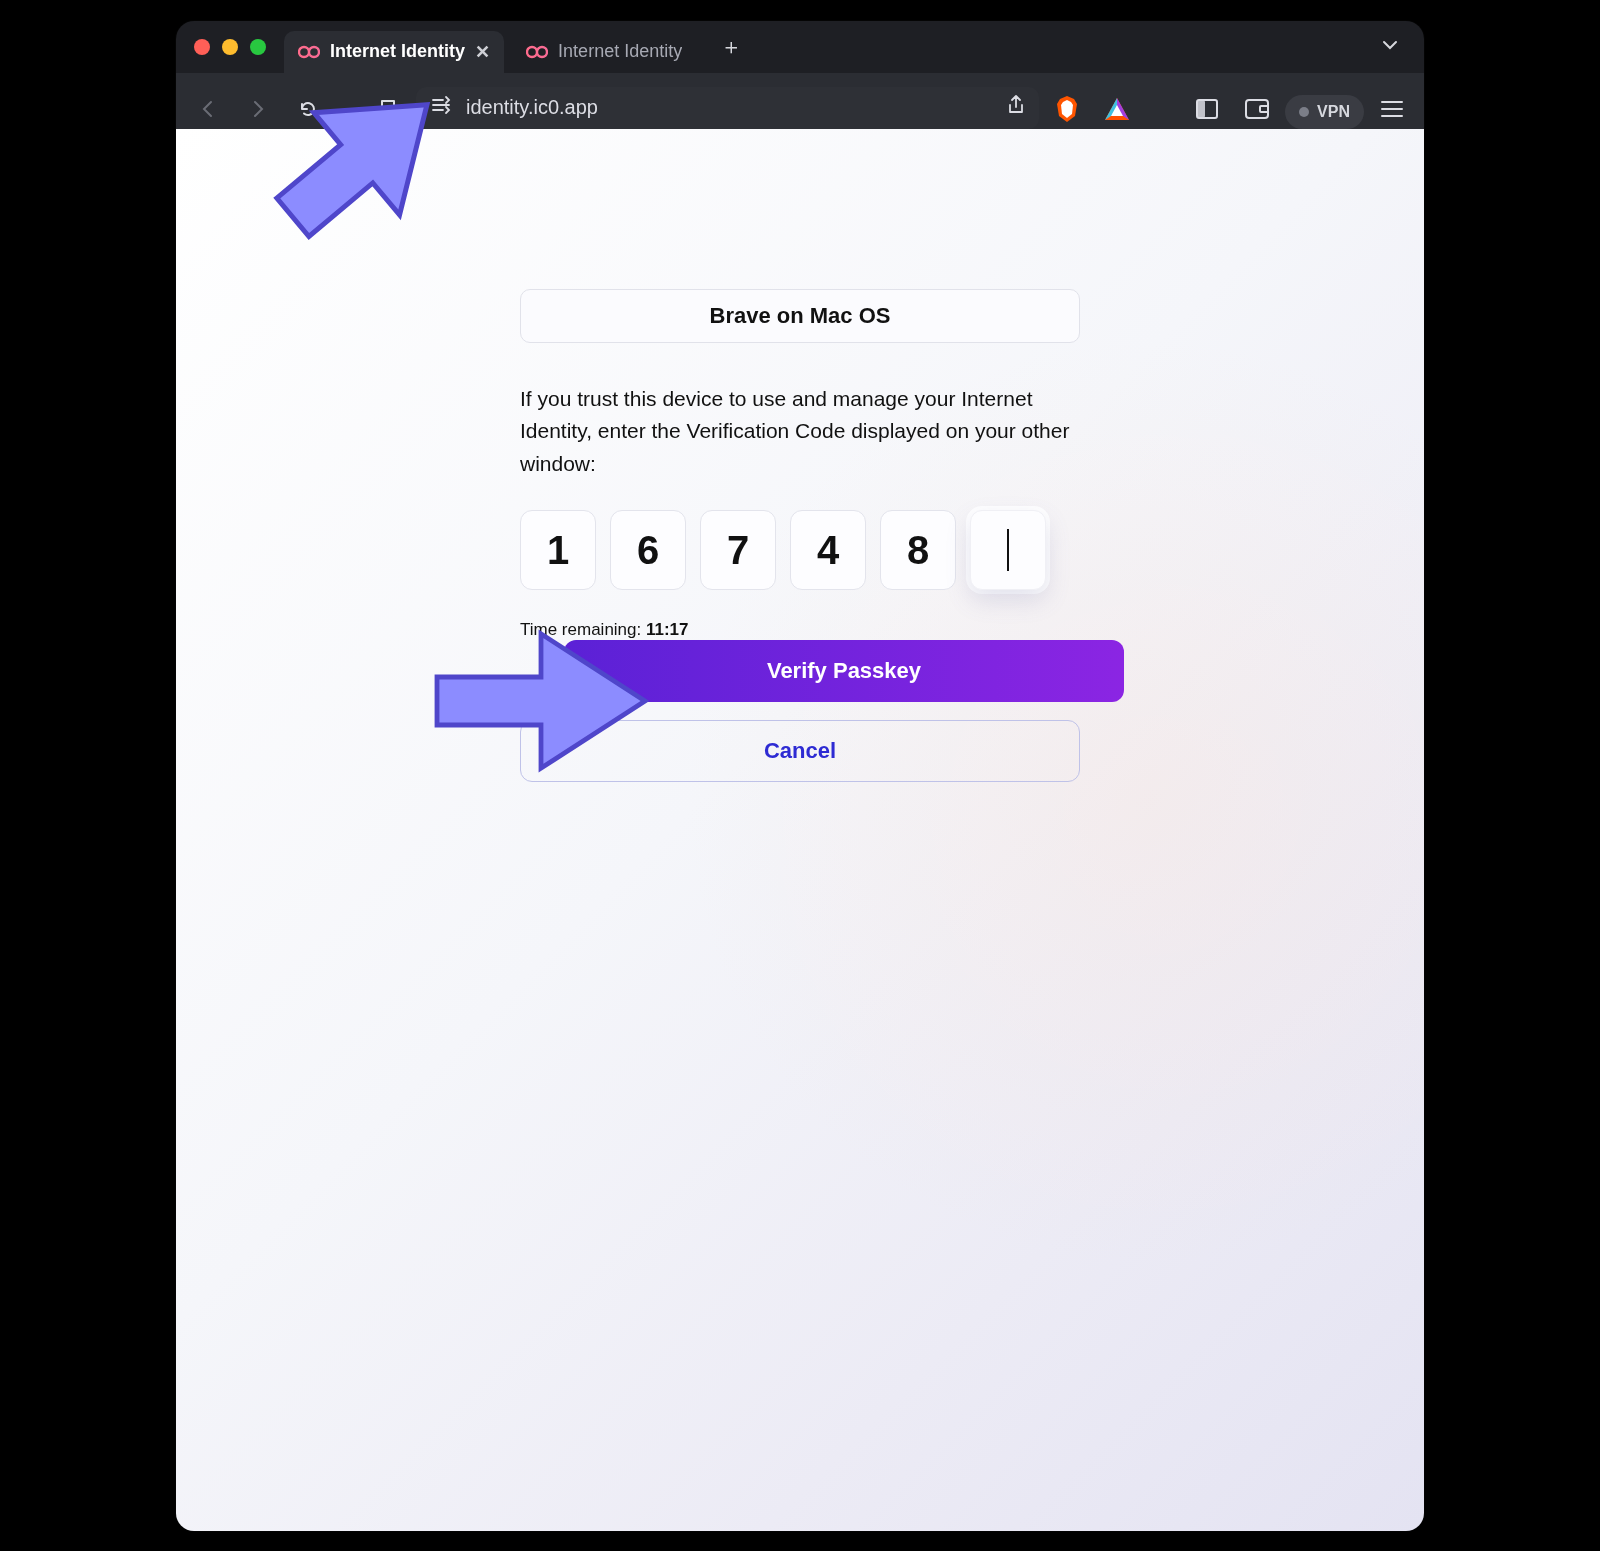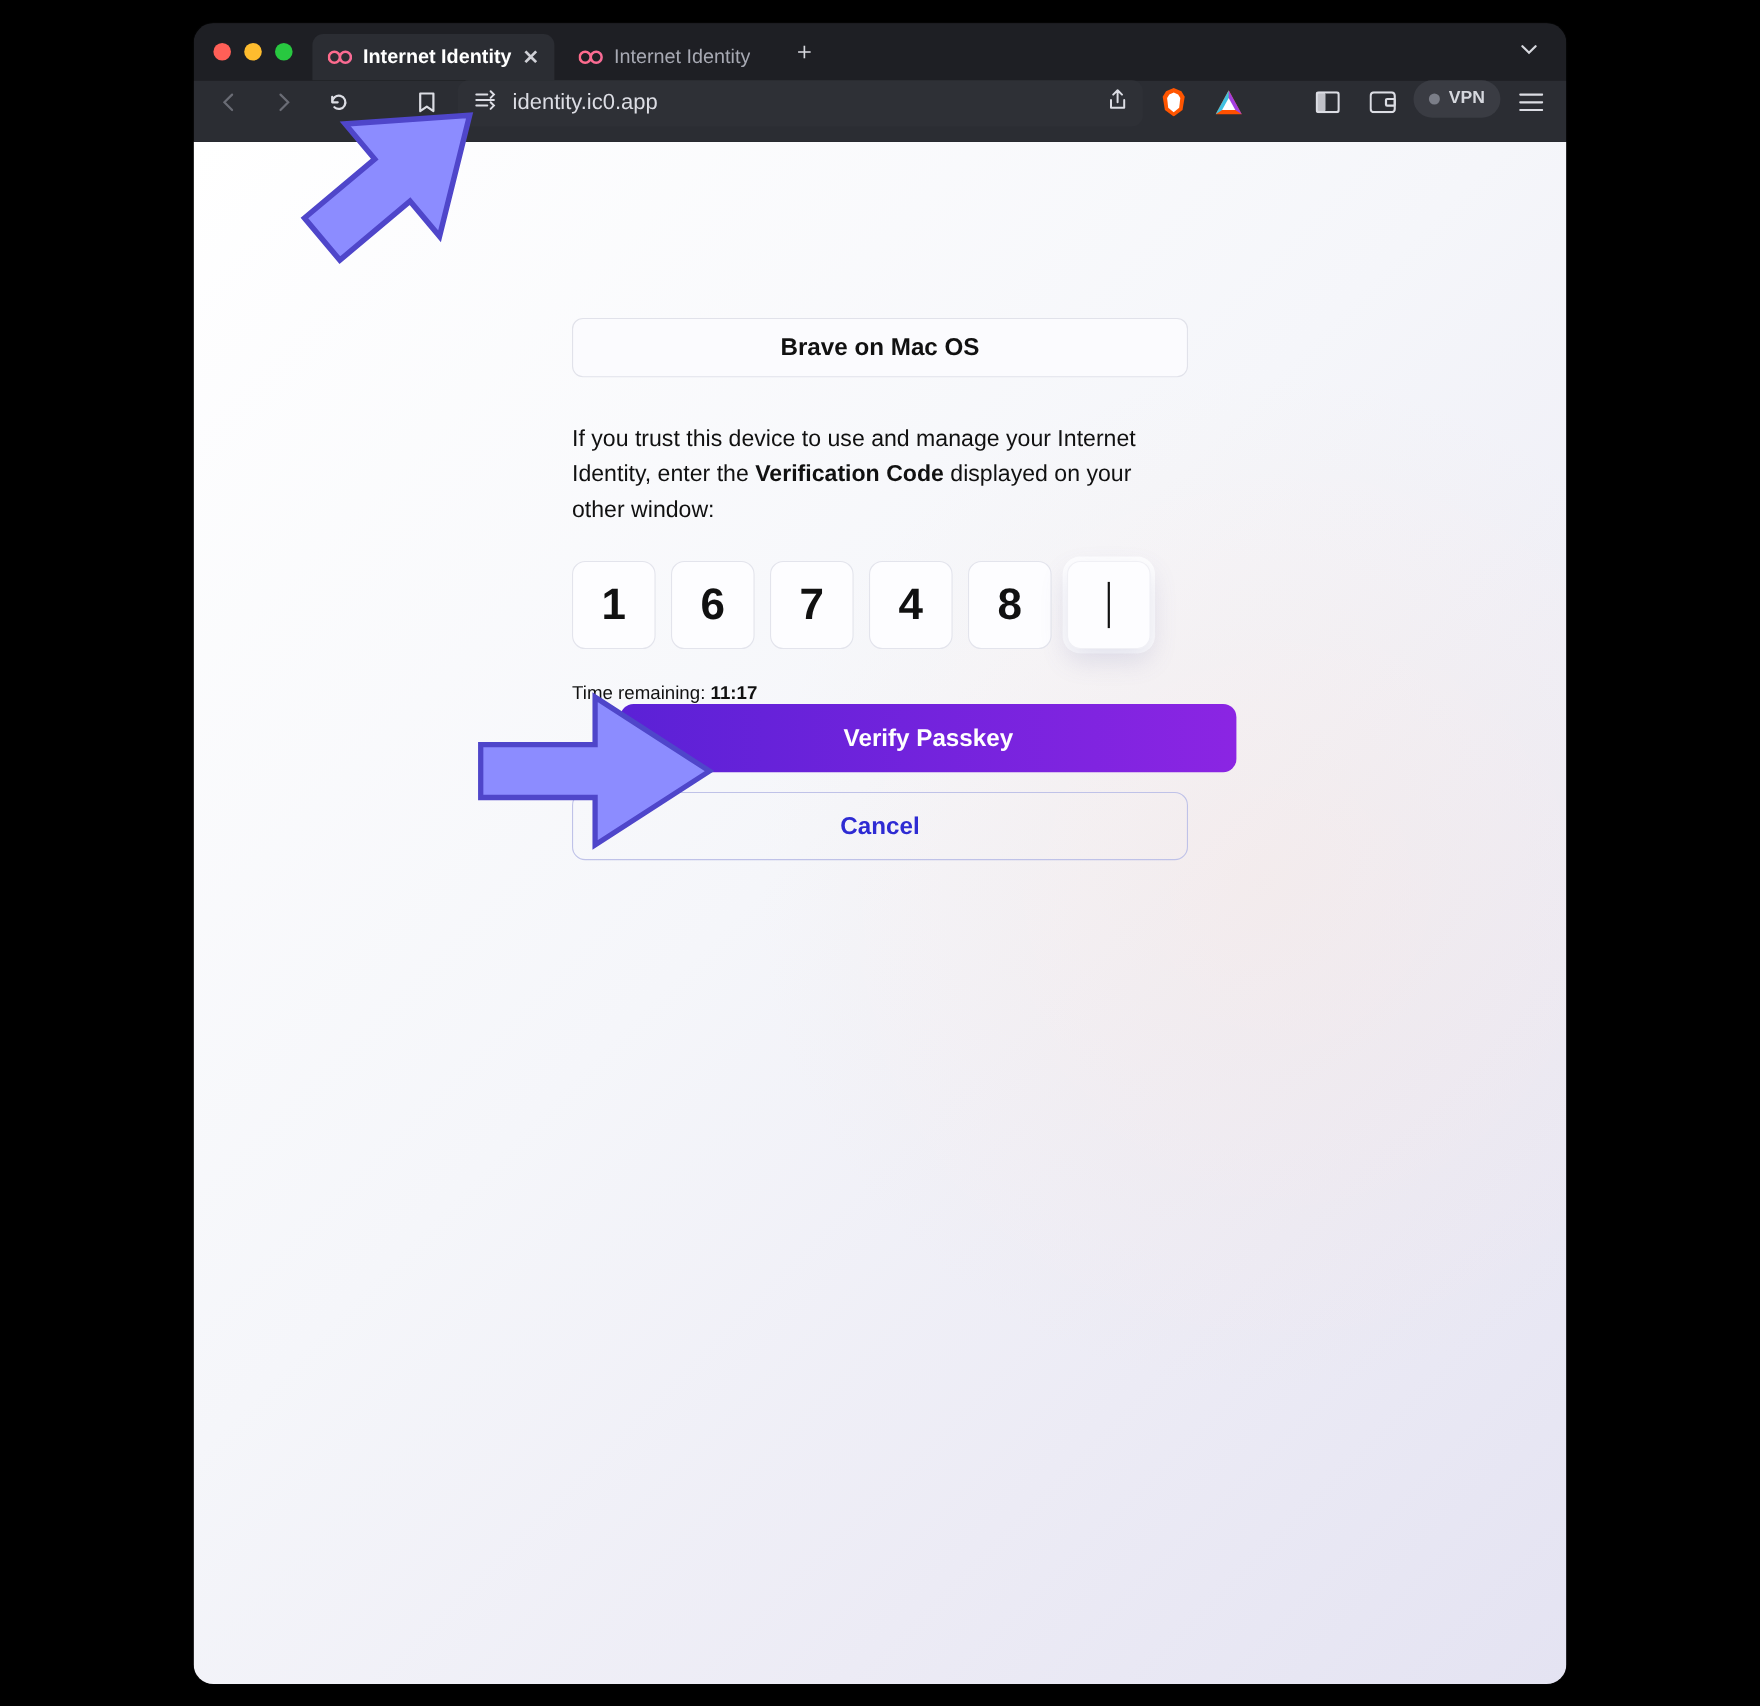--- a/index.html
+++ b/index.html
@@ -56,21 +56,21 @@
     display:flex;align-items:center;justify-content:center;
     color:#d6d7dd;font-size:22px;font-weight:300;
   }
   .tabstrip .spacer{flex:1}
   .chev{color:#d6d7dd;font-size:18px;padding:0 6px}
   
   .infinity-icon svg{display:block}
   
   .toolbar{
     height:56px;background:var(--tab-bg);
-    display:flex;align-items:flex-start;padding:0 10px;gap:6px;
+    display:flex;align-items:flex-end;padding:0 10px;gap:6px;
     position:relative;z-index:2;
   }
   .tbtn{
     width:44px;height:40px;border-radius:8px;
     display:flex;align-items:center;justify-content:center;
     color:var(--text-on-dark);font-size:20px;
   }
   .tbtn.dim{color:#6a6c75}
   .addr{
     flex:1;height:42px;background:var(--address-bg);
@@ -103,21 +103,21 @@
     font-size:44px;line-height:1.22;font-weight:700;
     letter-spacing:-.5px;color:#000;margin:0 0 36px 0;
   }
   .device-chip{
     width:100%;height:54px;border-radius:10px;
     border:1px solid #e1e2ea;background:#fbfbfe;
     display:flex;align-items:center;justify-content:center;
     font-size:22px;font-weight:700;color:#111;margin-bottom:40px;
   }
   .instr{font-size:21px;line-height:1.55;color:#111;margin-bottom:30px}
-  .instr strong{font-weight:700}
+  .instr strong{font-weight:400}
   .code-row{display:flex;gap:14px;margin-bottom:30px}
   .code-box{
     width:76px;height:80px;border-radius:12px;
     border:1.5px solid #e3e4ec;background:#fdfdff;
     display:flex;align-items:center;justify-content:center;
     font-size:40px;font-weight:700;color:#111;
   }
   .code-box.active{
     border-color:#f0f0f5;
     box-shadow:0 10px 24px rgba(100,100,160,.18),0 0 0 4px rgba(255,255,255,.9);

